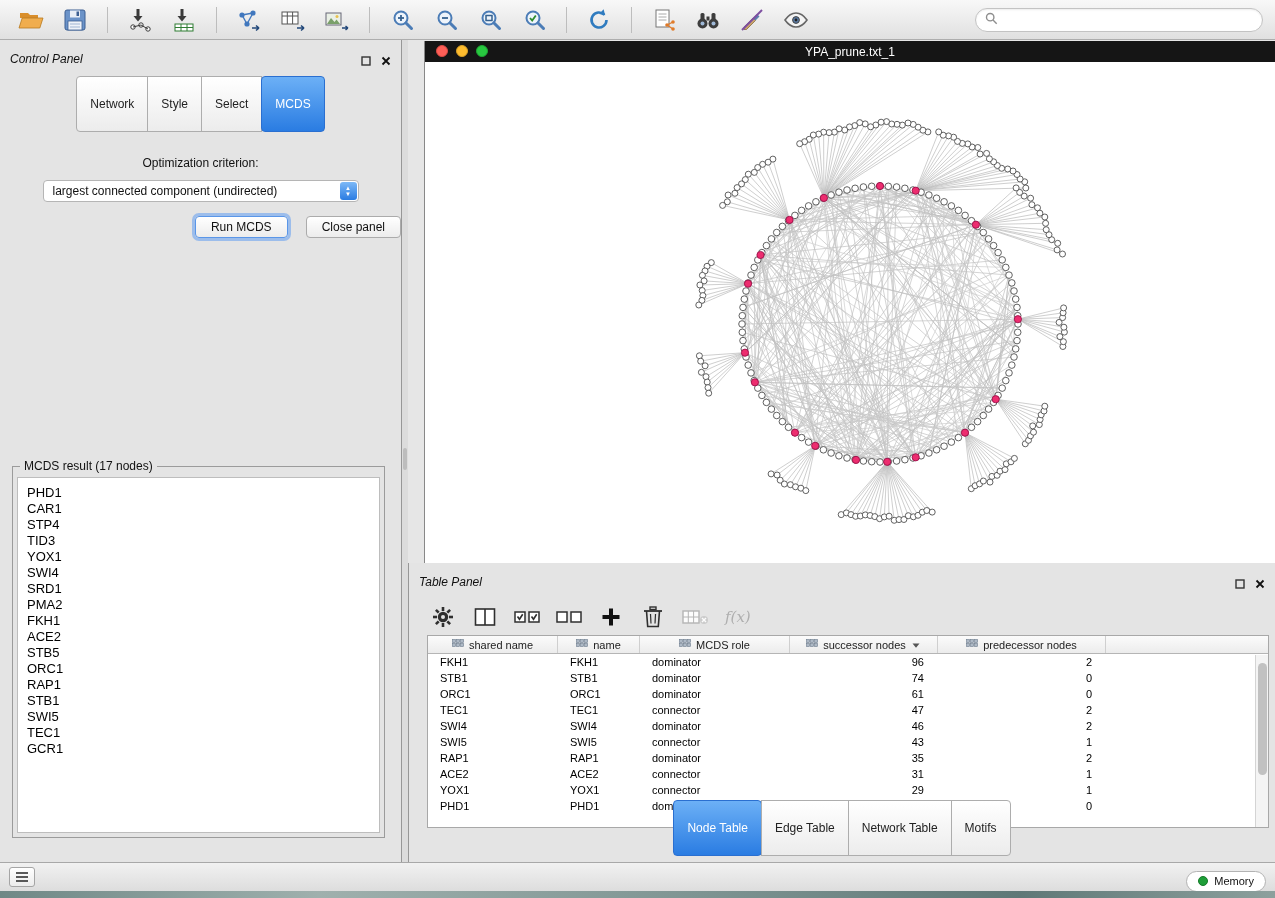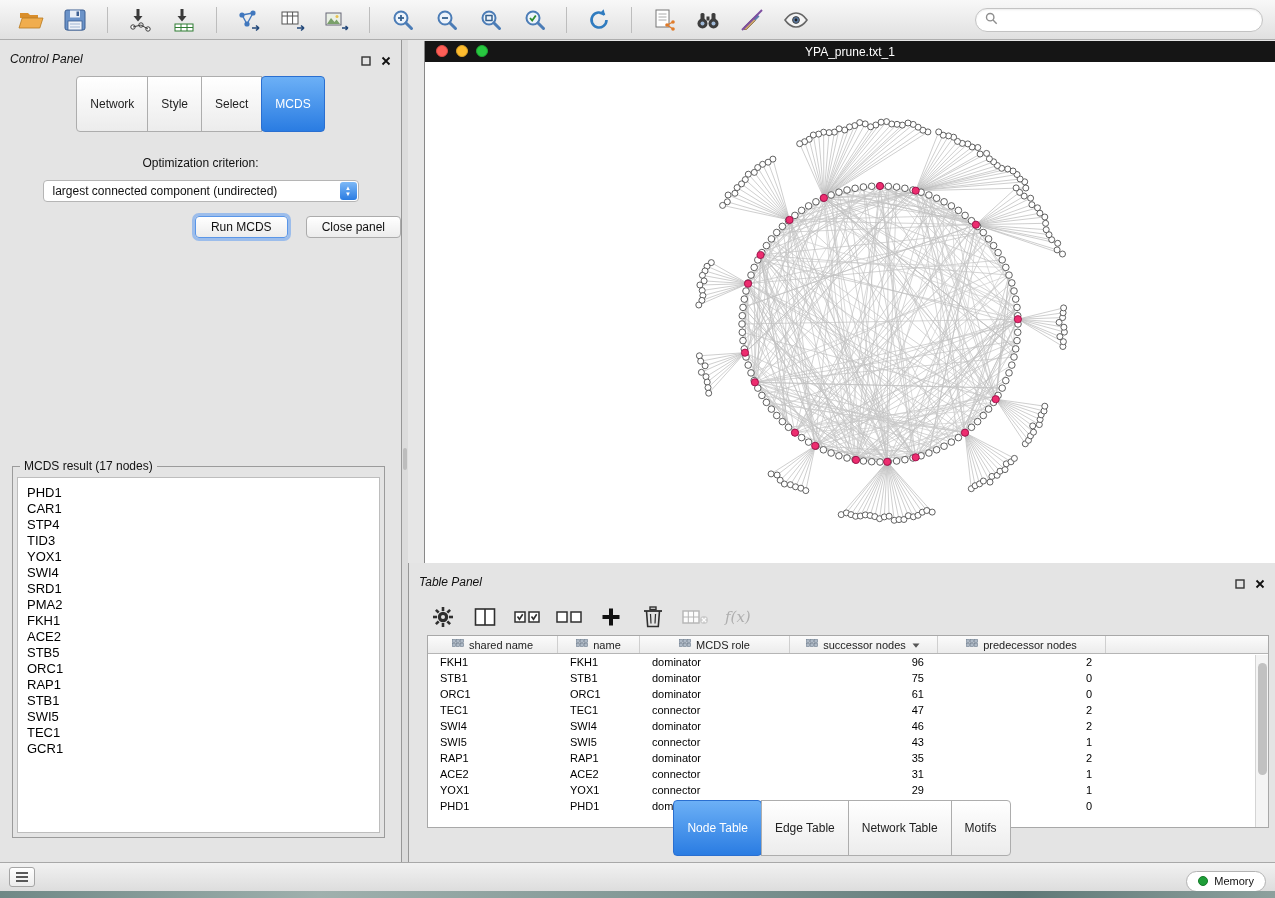--- a/index.html
+++ b/index.html
@@ -1301,21 +1301,21 @@
           <div class="td">FKH1</div>
           <div class="td">dominator</div>
           <div class="td num">96</div>
           <div class="td num">2</div>
           <div class="td"></div>
         </div>
         <div class="tr">
           <div class="td">STB1</div>
           <div class="td">STB1</div>
           <div class="td">dominator</div>
-          <div class="td num">75</div>
+          <div class="td num">74</div>
           <div class="td num">0</div>
           <div class="td"></div>
         </div>
         <div class="tr">
           <div class="td">ORC1</div>
           <div class="td">ORC1</div>
           <div class="td">dominator</div>
           <div class="td num">61</div>
           <div class="td num">0</div>
           <div class="td"></div>

